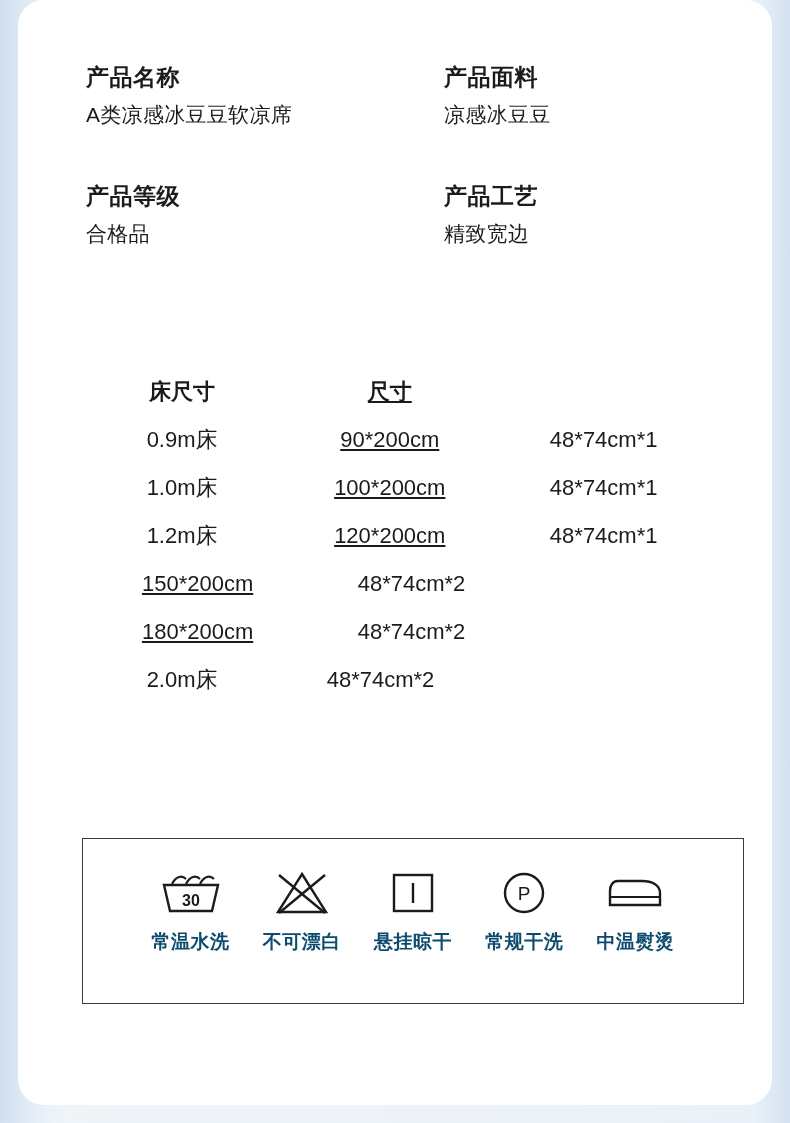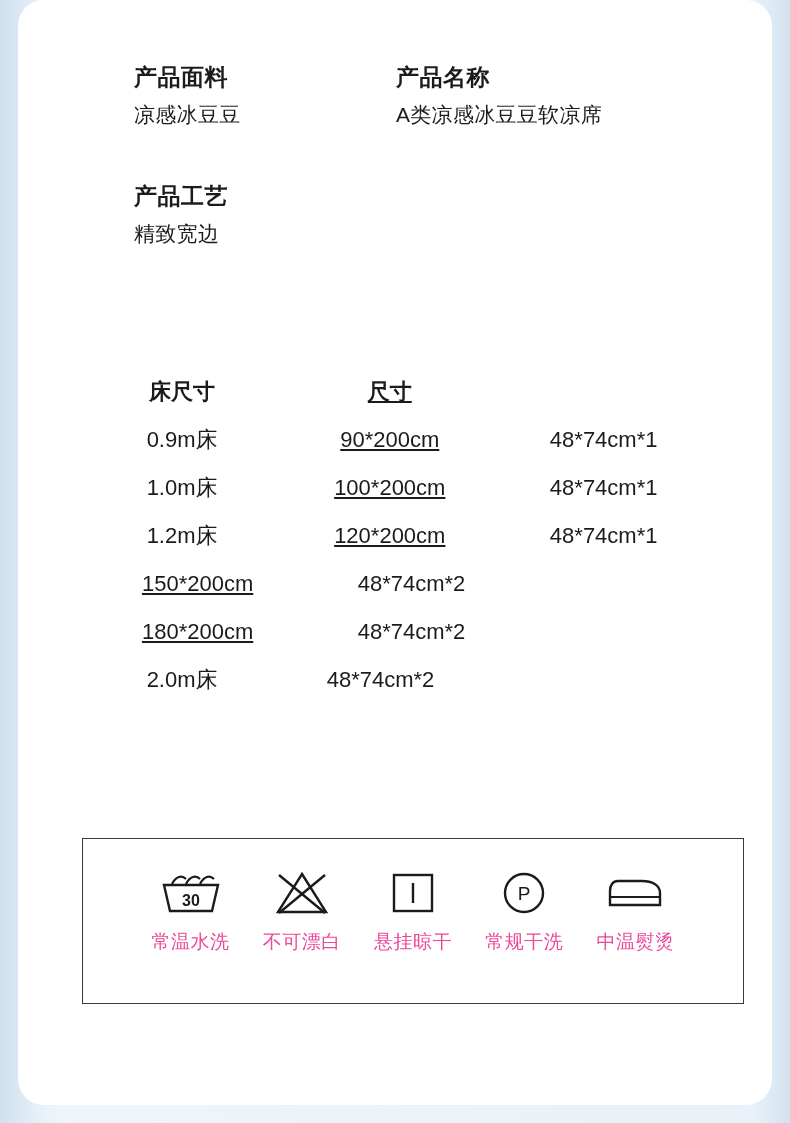--- a/index.html
+++ b/index.html
@@ -127,43 +127,48 @@
   }
   .care-labels {
     display: flex;
     justify-content: space-between;
     padding: 10px 52px 0 52px;
   }
   .care-label {
     width: 112px;
     text-align: center;
     font-size: 19px;
-    color: #ec4899;
+    color: #0c4a6e;
     letter-spacing: 0.5px;
+    font-weight: bold;
   }
 </style>
 </head>
 <body>
 
 <div class="backdrop"></div>
 
 <div class="card">
 
   <div class="spec-grid">
     <div class="spec-row">
+      <div class="spec-cell">
+        <div class="spec-label">产品名称</div>
+        <div class="spec-value">A类凉感冰豆豆软凉席</div>
+      </div>
       <div class="spec-cell right">
         <div class="spec-label">产品面料</div>
         <div class="spec-value">凉感冰豆豆</div>
       </div>
+    </div>
+    <div class="spec-row">
       <div class="spec-cell">
-        <div class="spec-label">产品名称</div>
-        <div class="spec-value">A类凉感冰豆豆软凉席</div>
-      </div>
-    </div>
-    <div class="spec-row">
+        <div class="spec-label">产品等级</div>
+        <div class="spec-value">合格品</div>
+      </div>
       <div class="spec-cell right">
         <div class="spec-label">产品工艺</div>
         <div class="spec-value">精致宽边</div>
       </div>
     </div>
   </div>
 
   <div class="size-table">
     <div class="size-head">
       <div class="col-bed">床尺寸</div>

